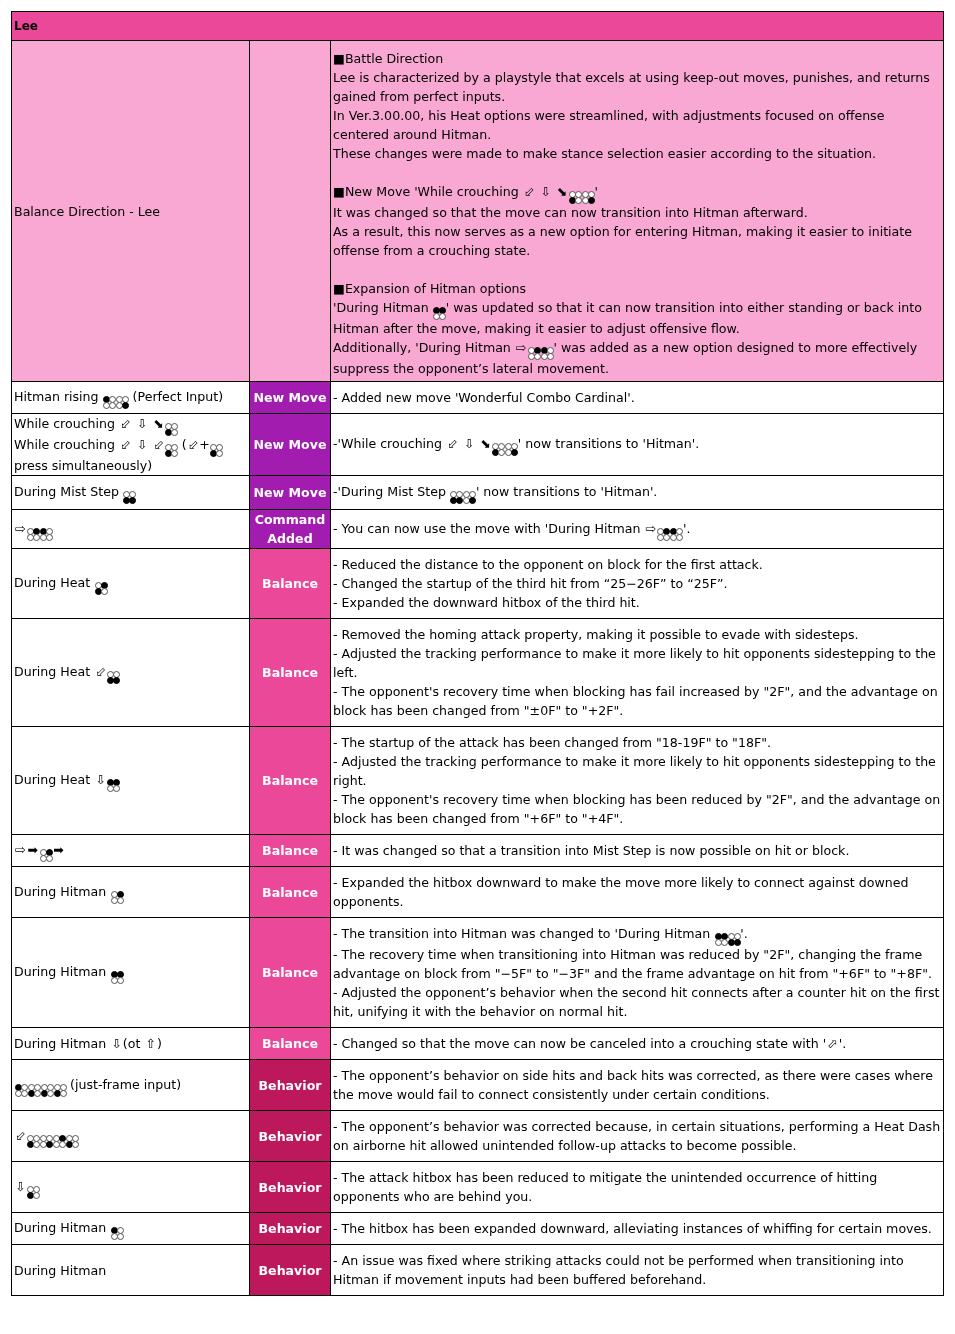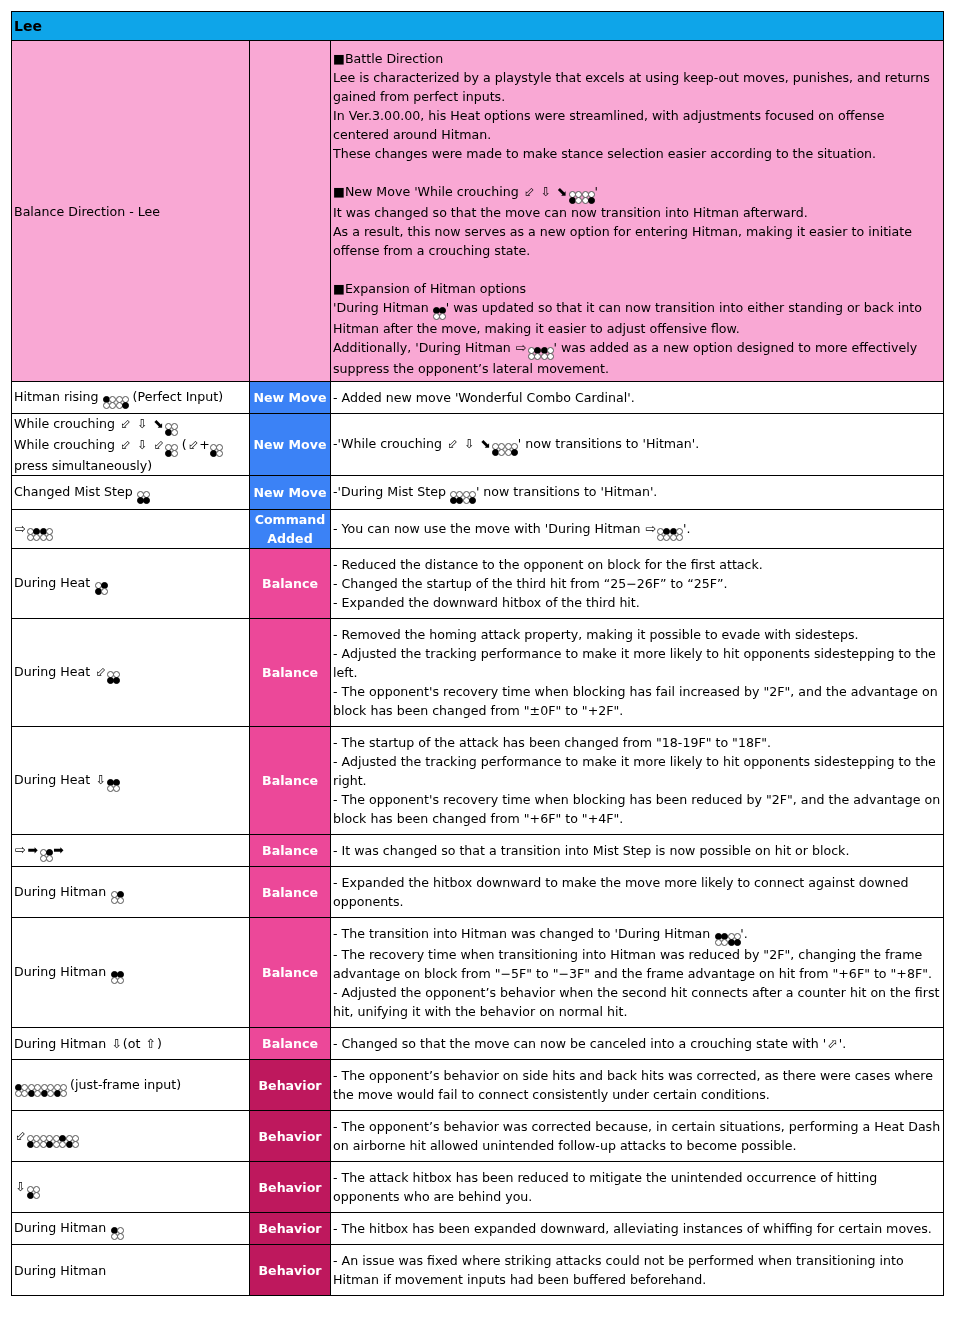--- a/index.html
+++ b/index.html
@@ -1,23 +1,23 @@
 <!DOCTYPE html>
 <html><head>
 <meta charset="utf-8">
 <style>
   html, body { margin: 0; padding: 0; background: #ffffff; }
   body { width: 955px; height: 1334px; position: relative; font-family: "DejaVu Sans", sans-serif; color: #000; }
   table.sheet { position: absolute; left: 11px; top: 11px; width: 932px; border-collapse: collapse; table-layout: fixed; font-size: 12.6px; }
   table.sheet td { border: 1px solid #000; padding: 0 2px; vertical-align: middle; line-height: 19px; }
   col.c1 { width: 238px; } col.c2 { width: 81px; } col.c3 { width: 613px; }
-  .title-row td { background: #0ea5e9; font-weight: bold; font-size: 14px; height: 28px; padding-left: 4px; }
+  .title-row td { background: #ec4899; font-weight: bold; font-size: 12px; height: 28px; padding-left: 4px; }
   .intro td { background: #f9a8d4; }
   .tag { color: #fff; font-weight: bold; text-align: center; font-size: 12.6px; line-height: 19px; }
-  .tag-new { background: #3b82f6; }
+  .tag-new { background: #a21caf; }
   .tag-balance { background: #ec4899; }
   .tag-behavior { background: #be185d; }
   .intro .desc { padding-top: 8px; padding-bottom: 3px; }
   .para { display: block; }
   .blank { display: block; height: 19px; }
   .btn { display: inline-grid; grid-template-columns: 6px 6px; grid-template-rows: 6px 6px; gap: 0; vertical-align: -2px; margin: 0 0.5px; }
   .btn i { display: block; width: 5px; height: 5px; border: 0.5px solid #555; border-radius: 50%; background: #fff; }
   .btn i.on { background: #000; border-color: #000; }
   .arrow { display: inline-block; margin: 0 1px; }
 </style>
@@ -124,21 +124,21 @@
               <i></i>
             </span><span class="btn">
               <i></i>
               <i></i>
               <i></i>
               <i class="on"></i>
             </span><span>' now transitions to 'Hitman'.</span></span>
         </td>
       </tr>
       <tr>
-        <td><span>Changed Mist Step </span><span class="btn">
+        <td><span>During Mist Step </span><span class="btn">
             <i></i>
             <i></i>
             <i class="on"></i>
             <i class="on"></i>
           </span></td>
         <td class="tag tag-new">New Move</td>
         <td style="padding-top: 6px; padding-bottom: 6px;">
           <span class="para"><span>-'During Mist Step </span><span class="btn">
               <i></i>
               <i></i>

